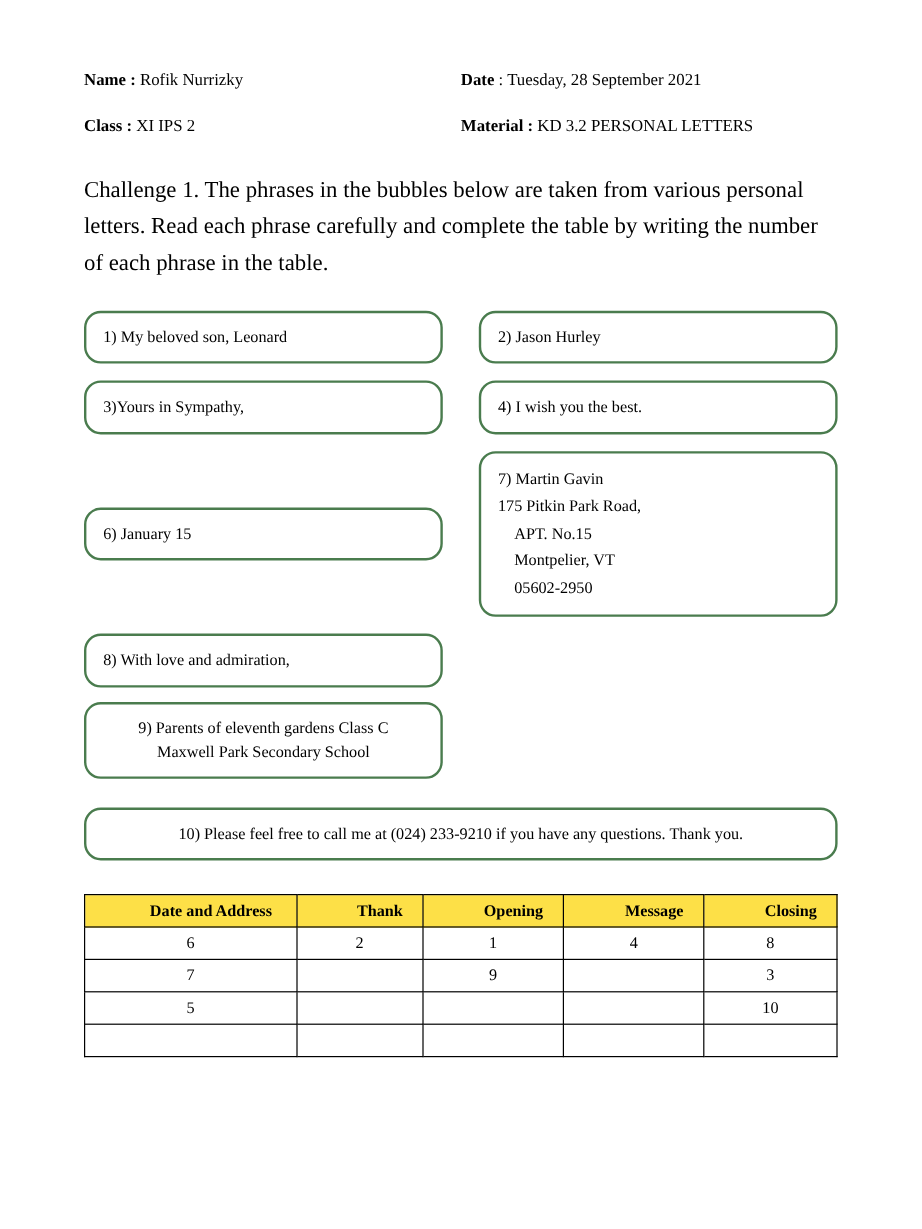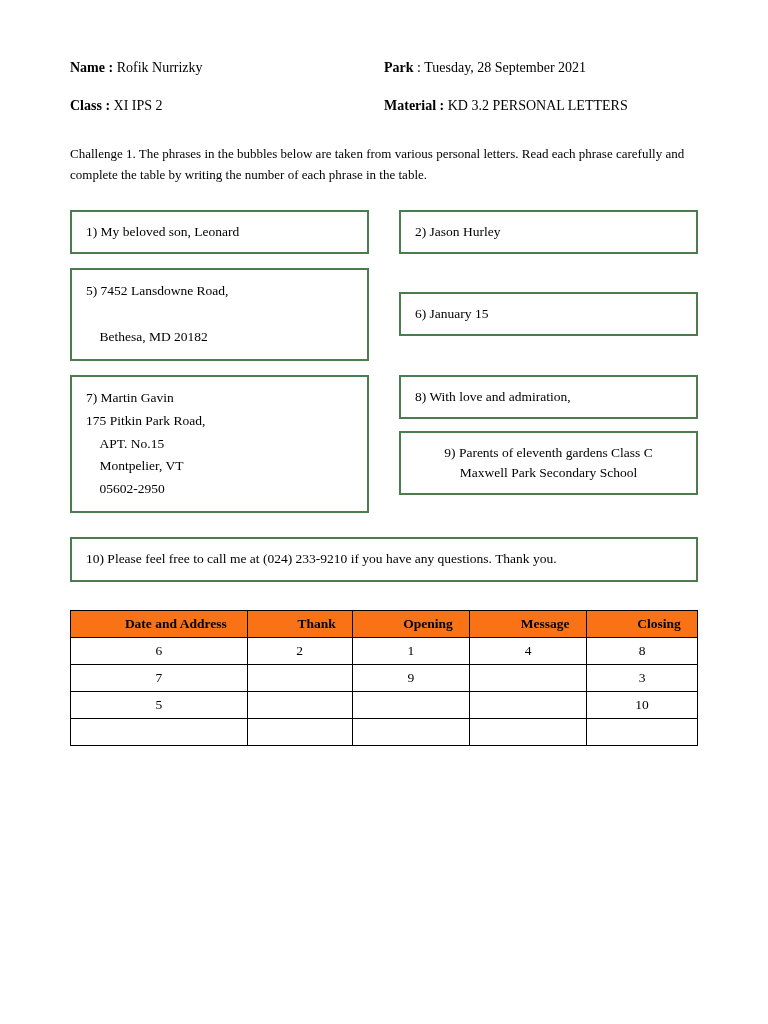--- a/index.html
+++ b/index.html
@@ -27,35 +27,35 @@
 
     .header-item {
       font-size: 14px;
     }
 
     .header-item .label {
       font-weight: bold;
     }
 
     .challenge-text {
-      font-size: 13px;
+      font-size: 19px;
       line-height: 1.6;
       margin-bottom: 24px;
     }
 
     .bubbles-grid {
       display: grid;
       grid-template-columns: 1fr 1fr;
       gap: 14px 30px;
       margin-bottom: 24px;
     }
 
     .bubble {
       border: 2px solid #4a7c4e;
-      border-radius: 0;
+      border-radius: 14px;
       padding: 10px 14px;
       font-size: 13.5px;
       line-height: 1.5;
     }
 
     .table-section {
       margin-top: 20px;
     }
 
     table {
@@ -65,80 +65,81 @@
     }
 
     table th, table td {
       border: 1px solid #000;
       padding: 5px 10px;
       text-align: center;
     }
 
     table th {
       font-weight: bold;
-      background: #f97316;
+      background: #fde047;
       padding-left: 44px;
     }
 
     table td {
       font-weight: normal;
     }
   </style>
 </head>
 <body>
 
 <div class="header-section">
   <div class="header-item">
     <span class="label">Name :</span>
     <span>Rofik Nurrizky</span>
   </div>
   <div class="header-item">
-    <span class="label">Park</span>
+    <span class="label">Date</span>
     <span>  :  </span>
     <span>Tuesday, 28 September 2021</span>
   </div>
   <div class="header-item">
     <span class="label">Class :</span>
     <span>XI IPS 2</span>
   </div>
   <div class="header-item">
     <span class="label">Material :</span>
     <span>KD 3.2 PERSONAL LETTERS</span>
   </div>
 </div>
 
 <div class="challenge-text">Challenge 1.  The phrases in the bubbles below are taken from various personal letters. Read each phrase carefully and complete the table by writing the number of each phrase in the table.</div>
 
 <div class="bubbles-grid">
 
   <div class="bubble">1)  My beloved son, Leonard</div>
   <div class="bubble">2)  Jason Hurley</div>
 
+  <div class="bubble">3)Yours in Sympathy,</div>
+  <div class="bubble">4)  I wish you the best.</div>
 
-  <div class="bubble" style="line-height:1.7;">5)   7452 Lansdowne Road,<br><br>&nbsp;&nbsp;&nbsp;&nbsp;Bethesa, MD 20182</div>
   <div class="bubble" style="align-self:center;">6)  January 15</div>
 
   <div class="bubble" style="line-height:1.7;">
     7)   Martin Gavin<br>
     175 Pitkin Park Road,<br>
     &nbsp;&nbsp;&nbsp;&nbsp;APT. No.15<br>
     &nbsp;&nbsp;&nbsp;&nbsp;Montpelier, VT<br>
     &nbsp;&nbsp;&nbsp;&nbsp;05602-2950
   </div>
   <div style="display:flex; flex-direction:column; gap:12px;">
     <div class="bubble">8) With love and admiration,</div>
     <div class="bubble" style="text-align:center;padding-left:14px;">
       9) Parents of eleventh gardens Class C<br>
       Maxwell Park Secondary School
     </div>
   </div>
 
 </div>
 
-<div class="bubble" style="margin-bottom:28px; ">
+<div class="bubble" style="margin-bottom:28px; text-align:center;">
   10) Please feel free to call me at (024) 233-9210 if you have any questions. Thank you.
 </div>
 
 <div class="table-section">
   <table>
     <thead>
       <tr>
         <th>Date and Address</th>
         <th>Thank</th>
         <th>Opening</th>

